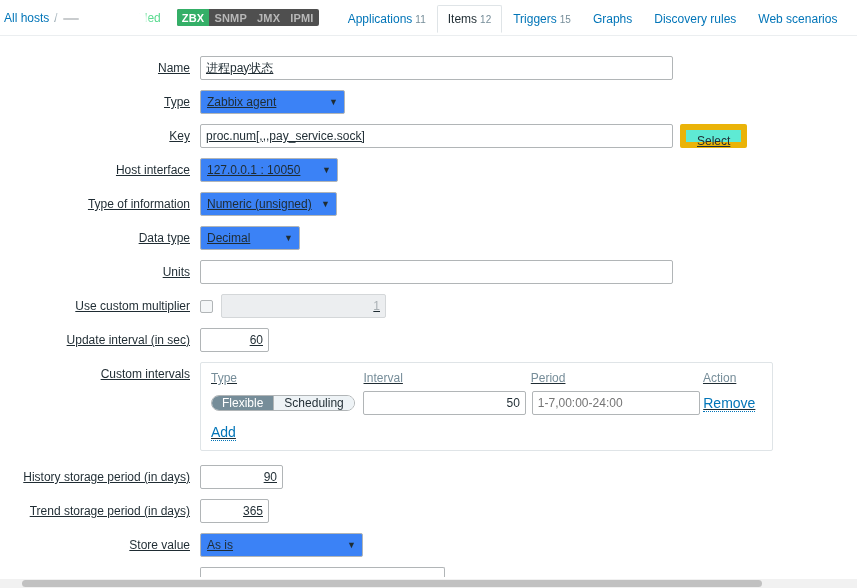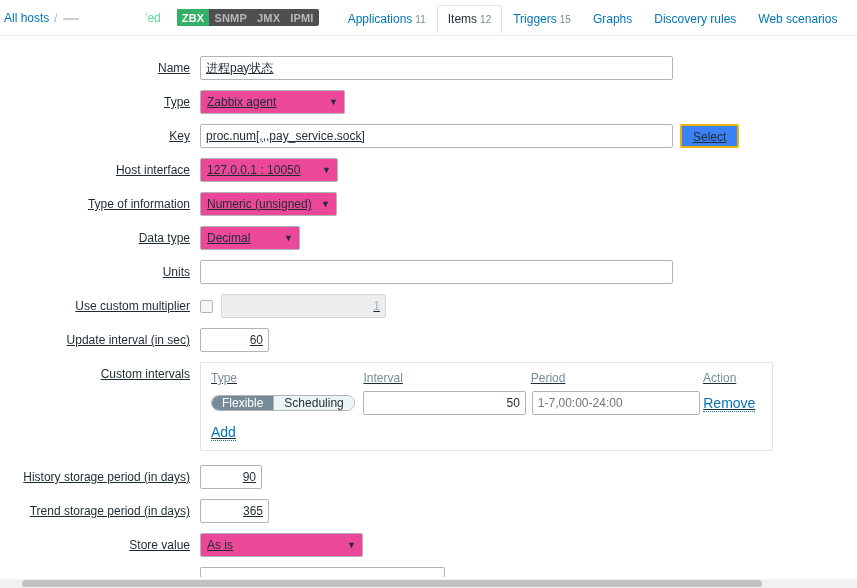--- a/index.html
+++ b/index.html
@@ -165,43 +165,43 @@
     color: #a9b0b4;
     border-color: #d4d7d9;
     text-align: right;
   }
 
   .sel {
     position: relative;
     display: inline-block;
     height: 24px;
     border: 1px solid #b1b5b7;
-    background: #ec4899;
+    background: #3b82f6;
     border-radius: 2px;
     font-size: 12px;
     color: #1f2c33;
     line-height: 22px;
     padding: 0 22px 0 6px;
     cursor: pointer;
     white-space: nowrap;
   }
   .sel .caret {
     position: absolute;
     right: 6px;
     top: 0;
     line-height: 22px;
     font-size: 9px;
     color: #1f2c33;
   }
 
   .btn {
     height: 24px;
     padding: 0 11px;
-    border: 2px solid #eab308;
-    background: #3b82f6;
+    border: 6px solid #eab308;
+    background: #5eead4;
     color: #1f2c33;
     font-size: 12px;
     font-family: "Liberation Sans", "DejaVu Sans", sans-serif;
     border-radius: 2px;
     cursor: pointer;
     line-height: 22px;
   }
 
   .chk {
     width: 13px;
@@ -442,21 +442,21 @@
         <div class="add-row">
           <a class="lnk">Add</a>
         </div>
       </div>
     </div>
   </div>
 
   <div class="frow" style="margin-top:14px">
     <div class="flabel">History storage period (in days)</div>
     <div class="fctl">
-      <input type="text" class="num" style="width: 62px;" value="90">
+      <input type="text" class="num" style="width: 83px;" value="90">
     </div>
   </div>
 
   <div class="frow">
     <div class="flabel">Trend storage period (in days)</div>
     <div class="fctl">
       <input type="text" class="num" style="width: 69px;" value="365">
     </div>
   </div>
 

